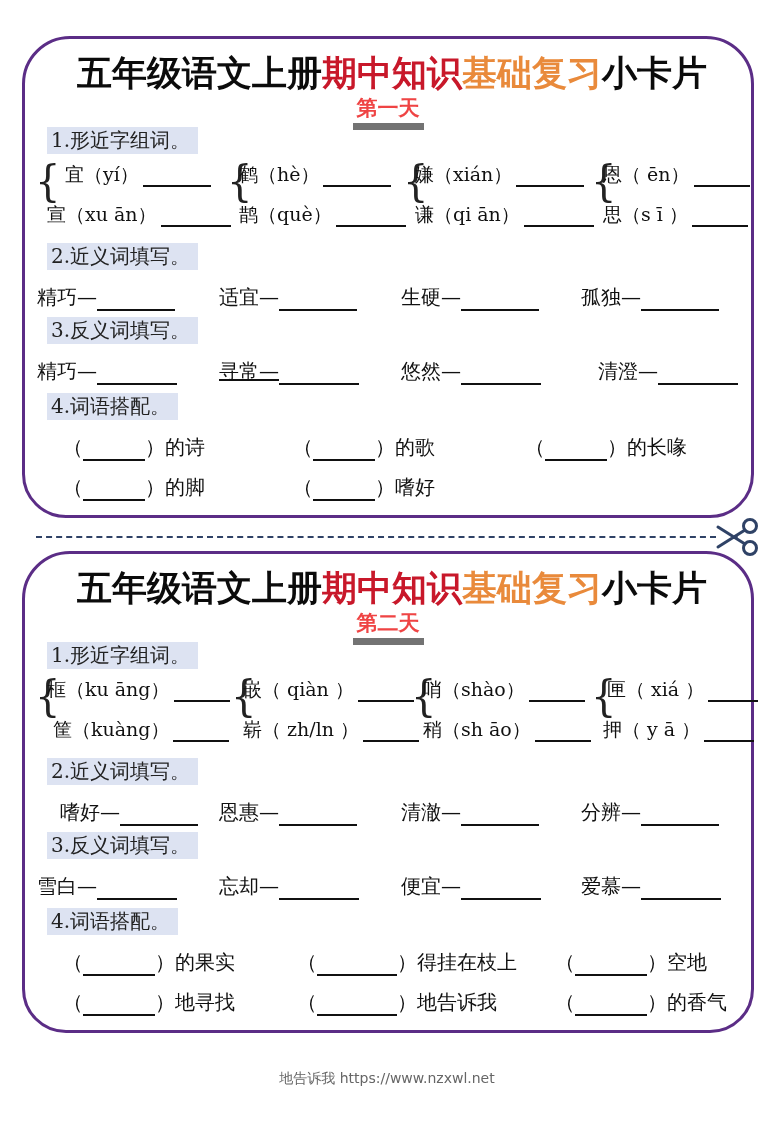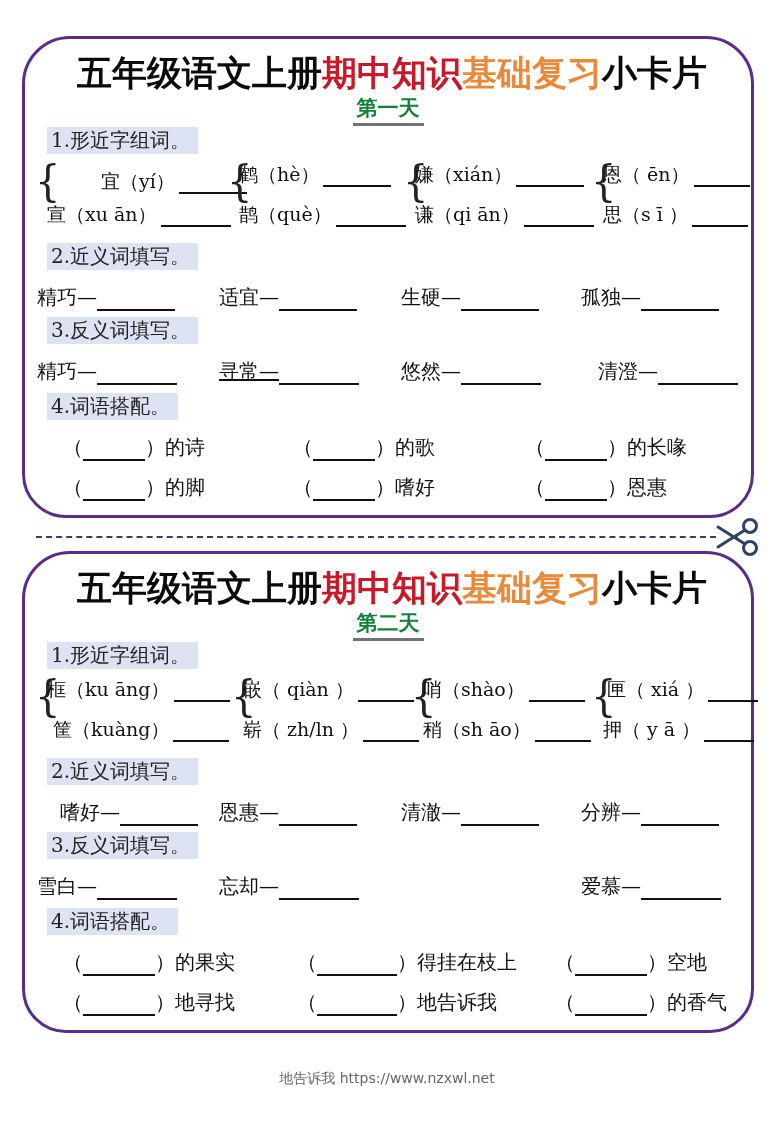--- a/index.html
+++ b/index.html
@@ -10,21 +10,21 @@
   .card1 { top: 36px; }
   .card2 { top: 551px; }
   .title { position: absolute; left: 8px; right: 0; top: 14px; text-align: center;
            font-family: "DejaVu Sans", sans-serif; font-weight: 900; font-size: 35px;
            letter-spacing: 0px; line-height: 40px; white-space: nowrap; }
   .t-black { color: #0b0b0b; }
   .t-red { color: #c8182a; }
   .t-orange { color: #e98a3b; }
   .day { position: absolute; left: 0; right: 0; top: 56px; text-align: center; }
   .day span { display: inline-block; font-family: "DejaVu Sans", sans-serif; font-weight: 700;
-              font-size: 21px; color: #15803d; padding: 0 4px 2px; border-bottom: 3px solid #737373; line-height: 26px; }
+              font-size: 21px; color: #ef4444; padding: 0 4px 2px; border-bottom: 7px solid #737373; line-height: 26px; }
   .sec { position: absolute; left: 22px; background: #dde3f2; font-size: 20px; line-height: 27px;
          padding: 0 8px 0 4px; color: #222; }
   .pair { position: absolute; }
   .brace { position: absolute; left: 0; top: 0; font-size: 40px; line-height: 44px; transform: scaleY(1.05); color: #222; font-weight: 300; }
   .pline { position: absolute; left: 12px; font-size: 19px; line-height: 26px; white-space: nowrap; }
   .blank { display: inline-block; border-bottom: 2px solid #111; vertical-align: bottom; height: 20px; }
   .item { position: absolute; white-space: nowrap; font-size: 20px; line-height: 28px; }
   .cut { position: absolute; left: 36px; top: 536px; width: 680px; border-top: 2.5px dashed #2f4266; }
   .scissors { position: absolute; left: 712px; top: 517px; }
   .footer { position: absolute; left: 0; right: 0; top: 1070px; text-align: center;
@@ -36,21 +36,21 @@
 <div class="card card1">
   <div class="title">
     <span class="t-black">五年级语文上册</span><span class="t-red">期中知识</span><span class="t-orange">基础复习</span><span class="t-black">小卡片</span>
   </div>
   <div class="day"><span>第一天</span></div>
 
   <div class="sec" style="top:88px;">1.形近字组词。</div>
 
   <div class="pair" style="left:10px; top:120px; width:190px; height:80px;">
     <span class="brace">{</span>
-    <div class="pline" style="top:9px; left:30px;margin-left:36px;"><span>宜（yí）</span><span class="blank" style="width:68px;margin-left:4px;"></span></div>
+    <div class="pline" style="top:2px; left:30px;"><span>宜（yí）</span><span class="blank" style="width:68px;margin-left:4px;"></span></div>
     <div class="pline" style="top:42px;"><span>宣（xu ān）</span><span class="blank" style="width:70px;margin-left:4px;"></span></div>
   </div>
   <div class="pair" style="left:202px; top:120px; width:180px; height:80px;">
     <span class="brace">{</span>
     <div class="pline" style="top:2px;"><span>鹤（hè）</span><span class="blank" style="width:68px;margin-left:4px;"></span></div>
     <div class="pline" style="top:42px;"><span>鹊（què）</span><span class="blank" style="width:70px;margin-left:4px;"></span></div>
   </div>
   <div class="pair" style="left:378px; top:120px; width:185px; height:80px;">
     <span class="brace">{</span>
     <div class="pline" style="top:2px;"><span>嫌（xián）</span><span class="blank" style="width:68px;margin-left:4px;"></span></div>
@@ -73,21 +73,20 @@
   <div class="item" style="left:194px; top:318px;text-decoration:underline;"><span>寻常—</span><span class="blank" style="width:80px;"></span></div>
   <div class="item" style="left:376px; top:318px;"><span>悠然—</span><span class="blank" style="width:80px;"></span></div>
   <div class="item" style="left:573px; top:318px;"><span>清澄—</span><span class="blank" style="width:80px;"></span></div>
 
   <div class="sec" style="top:354px;">4.词语搭配。</div>
   <div class="item" style="left:38px; top:394px;"><span>（</span><span class="blank" style="width:62px;"></span><span>）</span><span>的诗</span></div>
   <div class="item" style="left:268px; top:394px;"><span>（</span><span class="blank" style="width:62px;"></span><span>）</span><span>的歌</span></div>
   <div class="item" style="left:500px; top:394px;"><span>（</span><span class="blank" style="width:62px;"></span><span>）</span><span>的长喙</span></div>
   <div class="item" style="left:38px; top:434px;"><span>（</span><span class="blank" style="width:62px;"></span><span>）</span><span>的脚</span></div>
   <div class="item" style="left:268px; top:434px;"><span>（</span><span class="blank" style="width:62px;"></span><span>）</span><span>嗜好</span></div>
-  <div class="item" style="left:500px; top:434px;"><span>（</span><span class="blank" style="width:62px;"></span><span>）</span><span>恩惠</span></div>
 </div>
 
 <div class="cut"></div>
 <div class="scissors">
   <svg width="50" height="40" viewBox="0 0 50 40">
     <circle cx="38" cy="9" r="6.5" fill="none" stroke="#2f4266" stroke-width="3"></circle>
     <circle cx="38" cy="31" r="6.5" fill="none" stroke="#2f4266" stroke-width="3"></circle>
     <path d="M33 13 L6 30 M33 27 L6 10" stroke="#2f4266" stroke-width="3" fill="none" stroke-linecap="round"></path>
     <circle cx="24" cy="20" r="1.8" fill="#2f4266"></circle>
   </svg>
@@ -124,20 +123,21 @@
 
   <div class="sec" style="top:204px;">2.近义词填写。</div>
   <div class="item" style="left:12px; top:244px;padding-left:23px;"><span>嗜好—</span><span class="blank" style="width:78px;"></span></div>
   <div class="item" style="left:194px; top:244px;"><span>恩惠—</span><span class="blank" style="width:78px;"></span></div>
   <div class="item" style="left:376px; top:244px;"><span>清澈—</span><span class="blank" style="width:78px;"></span></div>
   <div class="item" style="left:556px; top:244px;"><span>分辨—</span><span class="blank" style="width:78px;"></span></div>
 
   <div class="sec" style="top:278px;">3.反义词填写。</div>
   <div class="item" style="left:12px; top:318px;"><span>雪白—</span><span class="blank" style="width:80px;"></span></div>
   <div class="item" style="left:194px; top:318px;"><span>忘却—</span><span class="blank" style="width:80px;"></span></div>
+  <div class="item" style="left:376px; top:318px;"><span>便宜—</span><span class="blank" style="width:80px;"></span></div>
   <div class="item" style="left:556px; top:318px;"><span>爱慕—</span><span class="blank" style="width:80px;"></span></div>
 
   <div class="sec" style="top:354px;">4.词语搭配。</div>
   <div class="item" style="left:38px; top:394px;"><span>（</span><span class="blank" style="width:72px;"></span><span>）</span><span>的果实</span></div>
   <div class="item" style="left:272px; top:394px;"><span>（</span><span class="blank" style="width:80px;"></span><span>）</span><span>得挂在枝上</span></div>
   <div class="item" style="left:530px; top:394px;"><span>（</span><span class="blank" style="width:72px;"></span><span>）</span><span>空地</span></div>
   <div class="item" style="left:272px; top:434px;"><span>（</span><span class="blank" style="width:80px;"></span><span>）</span><span>地告诉我</span></div>
   <div class="item" style="left:38px; top:434px;"><span>（</span><span class="blank" style="width:72px;"></span><span>）</span><span>地寻找</span></div>
   <div class="item" style="left:530px; top:434px;"><span>（</span><span class="blank" style="width:72px;"></span><span>）</span><span>的香气</span></div>
 </div>

